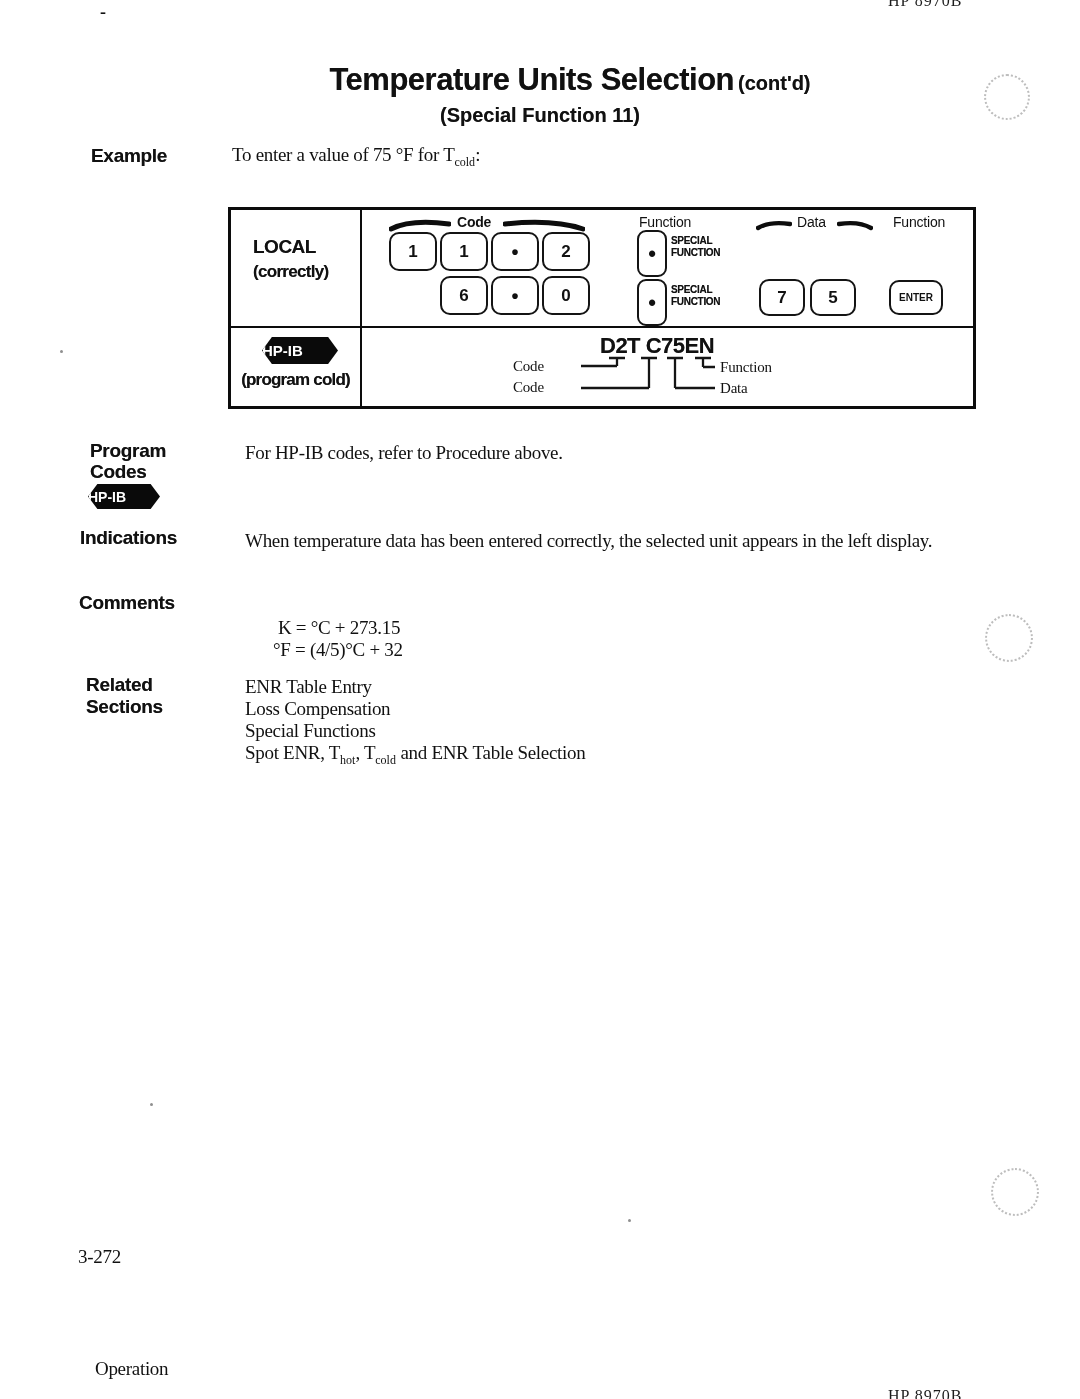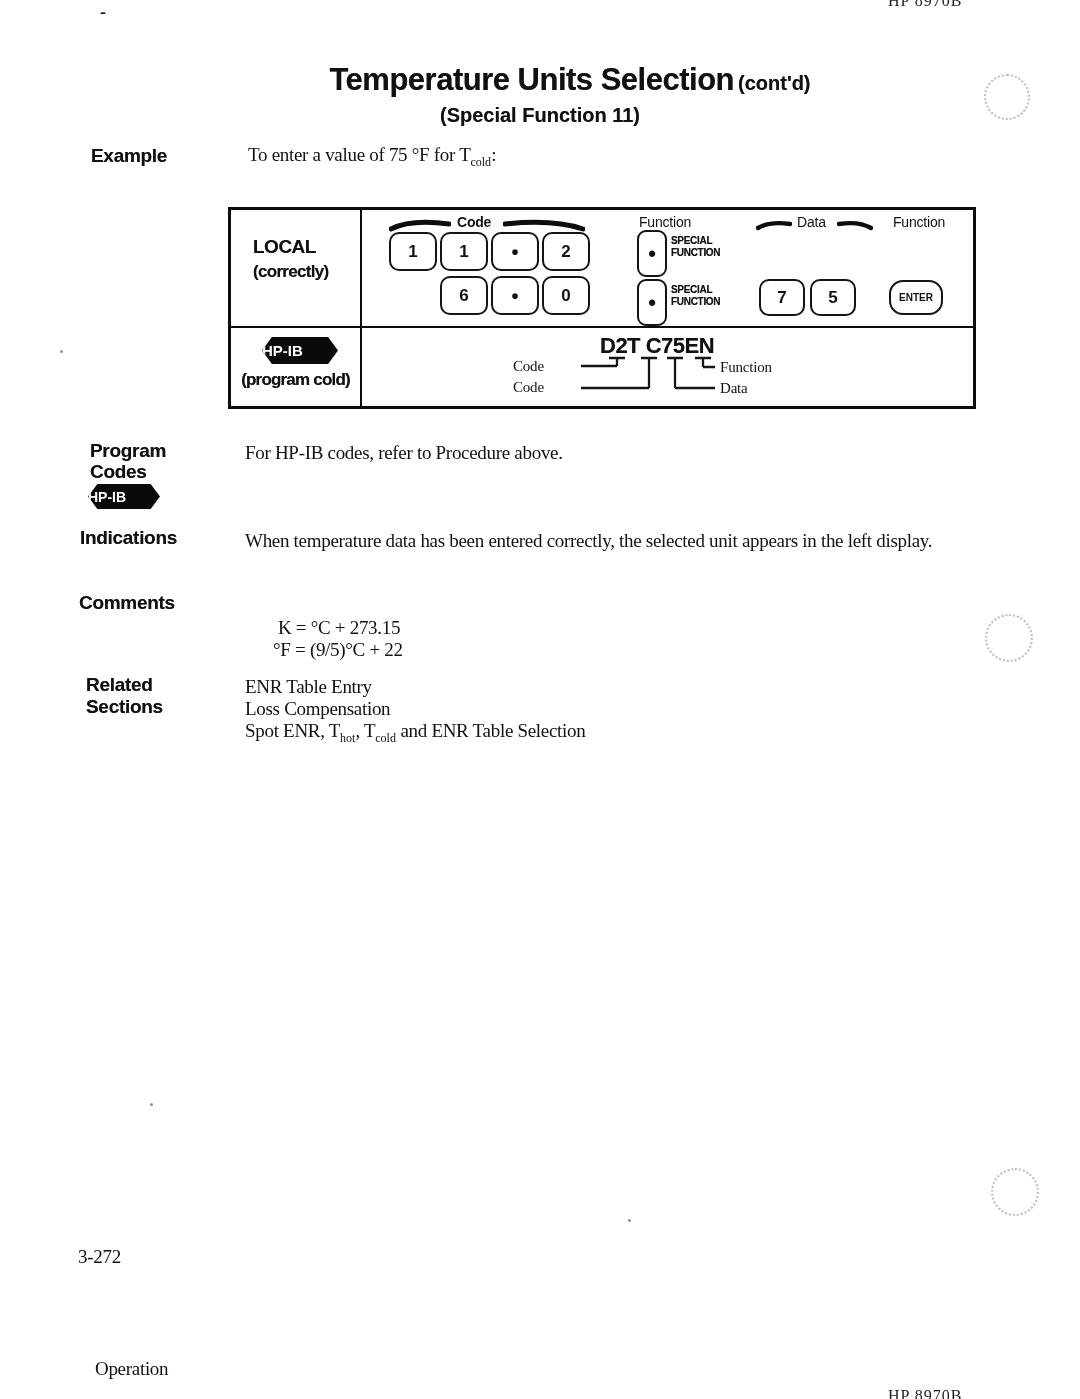--- a/index.html
+++ b/index.html
@@ -33,21 +33,21 @@
     position:absolute;display:flex;align-items:center;justify-content:center;
     border:2.4px solid #141414;border-radius:10px;
     font-family:"Liberation Sans",sans-serif;font-weight:bold;font-size:17px;
     background:#fff;
   }
   .key-dot{font-size:20px;line-height:0;}
   .sf-key{border-radius:9px;}
   .sf-dot{font-size:22px;line-height:0;}
   .sf-text{font-size:10px;line-height:12px;letter-spacing:-0.3px;}
   .grp-label{font-size:14px;letter-spacing:-0.2px;}
-  .enter-key{font-size:10px;letter-spacing:0;border-radius:14px;}
+  .enter-key{font-size:10px;letter-spacing:0;}
   .badge{
     display:flex;align-items:center;
     background:#0a0a0a;color:#fff;
     font-family:"Liberation Sans",sans-serif;font-weight:bold;
     clip-path:polygon(0% 50%,13% 0%,87% 0%,100% 50%,87% 100%,13% 100%);
   }
   .pc-big{font-size:22px;letter-spacing:-0.5px;white-space:nowrap;}
   .callout{font-size:15px;letter-spacing:-0.2px;}
 
   
@@ -63,21 +63,21 @@
   <span class="abs serif" style="left:100px;top:2px;font-size:18px;font-weight:bold;">-</span>
   <span class="abs cut-text serif" style="left:888px;top:-8px;">HP 8970B</span>
 
   <div class="abs title-line fuzz">
     <span class="sans b title-main">Temperature Units Selection</span>
     <span class="sans b title-contd">(cont'd)</span>
   </div>
   <div class="abs subtitle sans b fuzz">(Special Function 11)</div>
 
   <div class="abs sans b sec-label fuzz" style="left:91px;top:145px;">Example</div>
-  <div class="abs body-text" style="left:248px;top:144px;">
+  <div class="abs body-text" style="left:232px;top:144px;">
     <span>To enter a value of 75 °F for T</span><sub class="tiny">cold</sub><span>:</span>
   </div>
 
   <div class="abs diagram">
     <div class="abs d-vline"></div>
     <div class="abs d-hline"></div>
 
     <div class="abs sans b fuzz" style="left:22px;top:26px;font-size:19px;letter-spacing:-0.5px;">LOCAL</div>
     <div class="abs sans b fuzz" style="left:22px;top:52px;font-size:17px;letter-spacing:-0.7px;">(correctly)</div>
 
@@ -173,27 +173,28 @@
   <div class="badge abs" style="left:88px;top:484px;width:72px;height:25px;font-size:14px;">
       <span>HP-IB</span>
     </div>
   <div class="abs body-text" style="left:245px;top:442px;">For HP-IB codes, refer to Procedure above.</div>
 
   <div class="abs sans b sec-label fuzz" style="left:80px;top:527px;">Indications</div>
   <div class="abs body-text" style="left:245px;top:528px;width:752px;line-height:25px;">When temperature data has been entered correctly, the selected unit appears in the left display.</div>
 
   <div class="abs sans b sec-label fuzz" style="left:79px;top:592px;">Comments</div>
   <div class="abs body-text" style="left:278px;top:617px;">K = °C + 273.15</div>
-  <div class="abs body-text" style="left:273px;top:639px;">°F = (9/5)°C + 22</div>
+  <div class="abs body-text" style="left:273px;top:639px;">°F = (4/5)°C + 32</div>
 
   <div class="abs sans b sec-label fuzz" style="left:86px;top:674px;">Related</div>
   <div class="abs sans b sec-label fuzz" style="left:86px;top:696px;">Sections</div>
   <div class="abs body-text" style="left:245px;top:676px;line-height:22px;">
     <div>ENR Table Entry</div>
     <div>Loss Compensation</div>
+    <div>Special Functions</div>
     <div><span>Spot ENR, T</span><sub class="tiny">hot</sub><span>, T</span><sub class="tiny">cold</sub><span> and ENR Table Selection</span></div>
   </div>
 
   <div class="abs serif body-text" style="left:78px;top:1246px;">3-272</div>
   <div class="abs serif body-text" style="left:95px;top:1358px;">Operation</div>
   <div class="abs serif cut-text" style="left:888px;top:1387px;">HP 8970B</div>
 
   <div class="abs ghost-circle" style="left:984px;top:74px;width:42px;height:42px;"></div>
   <div class="abs ghost-circle" style="left:985px;top:614px;width:44px;height:44px;"></div>
   <div class="abs ghost-circle" style="left:991px;top:1168px;width:44px;height:44px;"></div>

